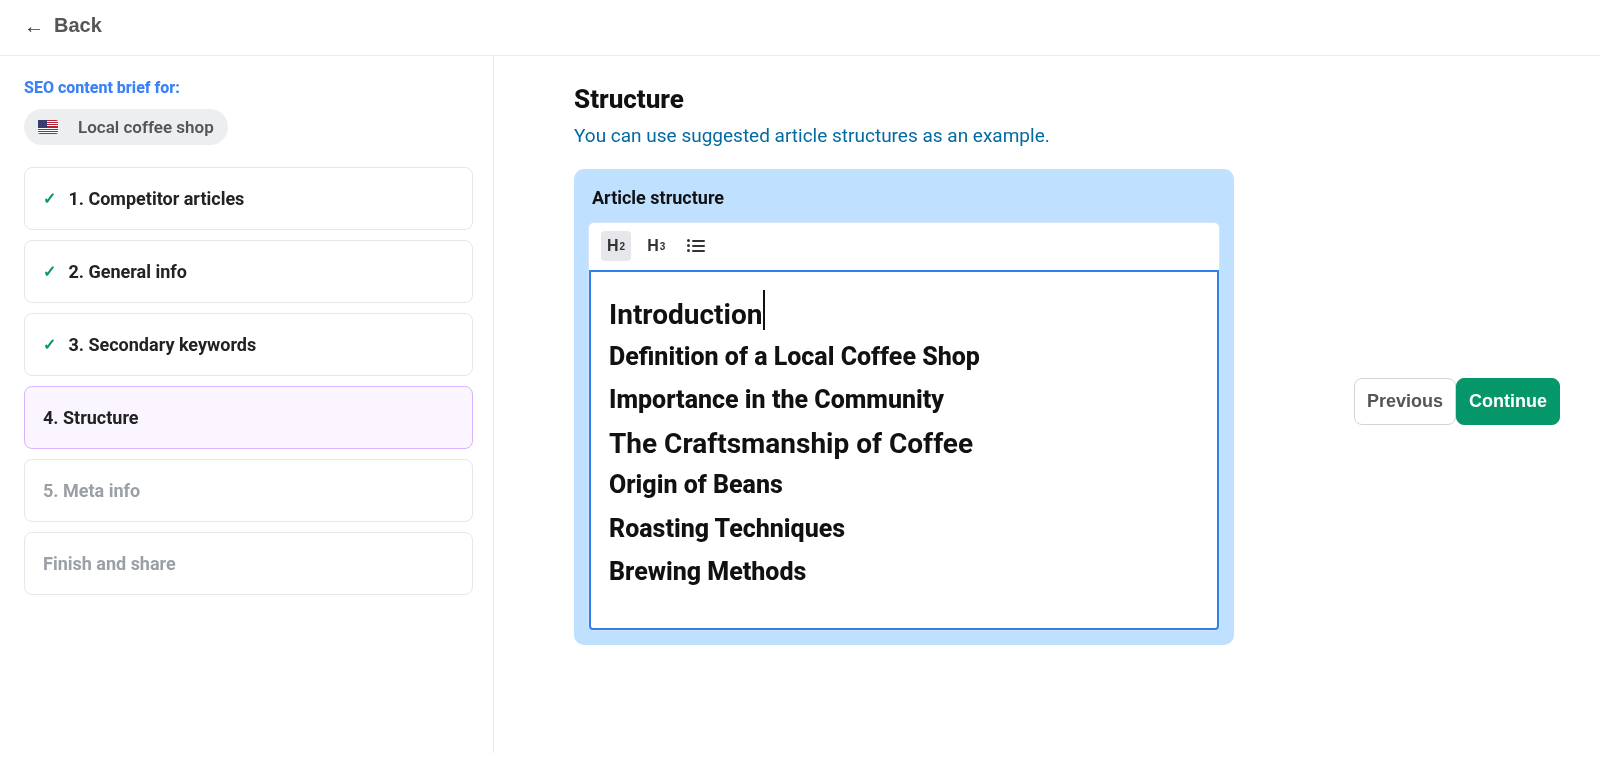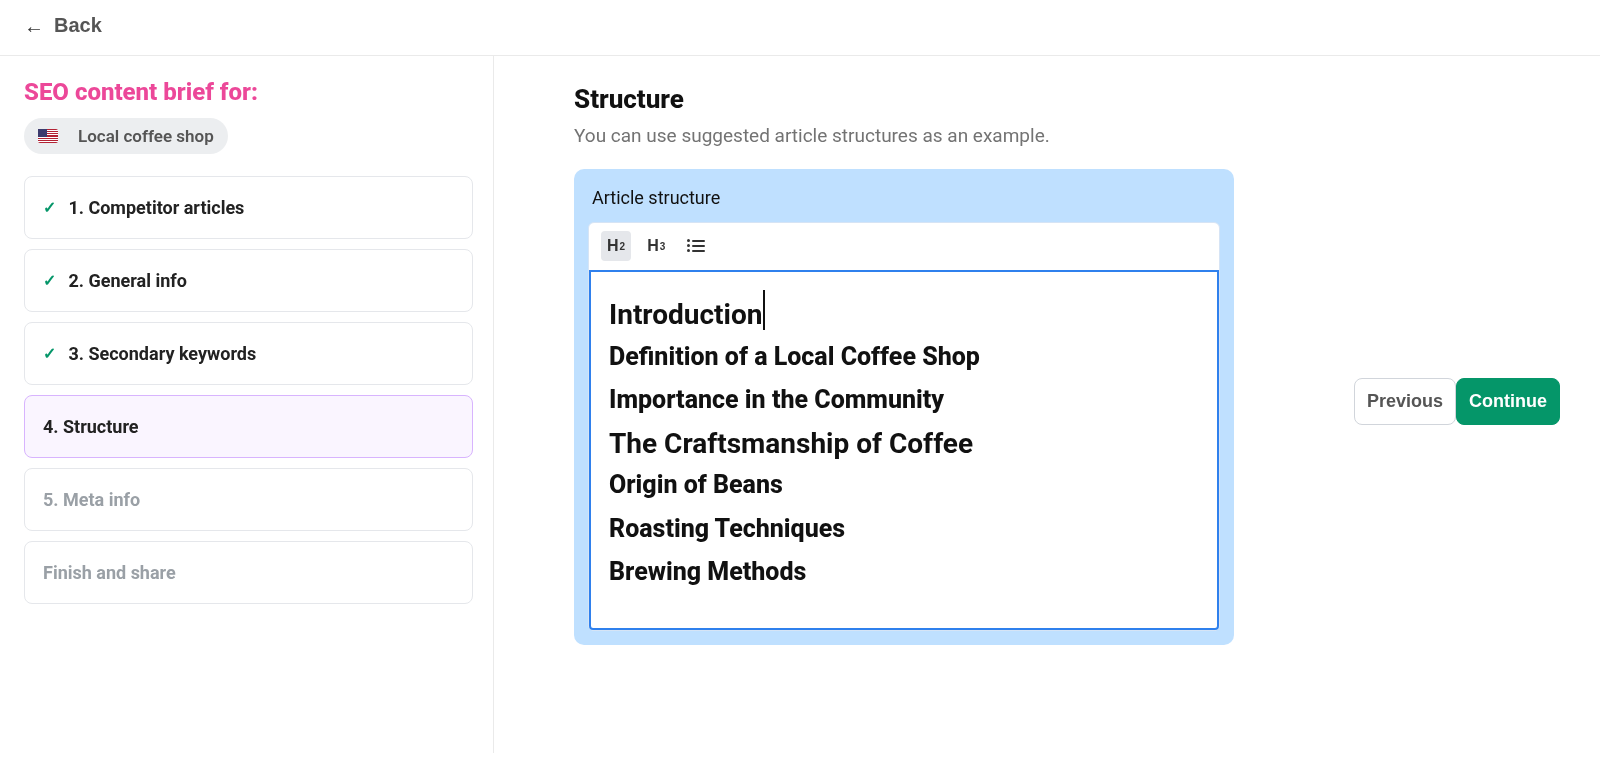--- a/index.html
+++ b/index.html
@@ -37,23 +37,23 @@
     height: calc(100% - 64px);
     min-height: 0;
   }
   .sidebar {
     width: 494px;
     border-right: 1px solid #eaeaea;
     padding: 22px 20px 20px 24px;
     overflow-y: auto;
   }
   .sidebar-title {
-    font-size: 24px;
+    font-size: 16px;
     font-weight: 800;
-    color: #ec4899;
+    color: #3b82f6;
     margin-bottom: 12px;
   }
   .keyword-chip {
     display: inline-flex;
     align-items: center;
     gap: 20px;
     background: #eceef0;
     color: #555;
     padding: 8px 14px;
     border-radius: 999px;
@@ -118,31 +118,31 @@
     flex: 1;
     min-height: 0;
   }
   .page-title {
     font-size: 26px;
     font-weight: 800;
     margin-bottom: 10px;
   }
   .page-sub {
     font-size: 19px;
-    color: #737373;
+    color: #0369a1;
     margin-bottom: 22px;
   }
   .structure-card {
     background: #bfe0ff;
     border-radius: 10px;
     padding: 0 14px 14px 14px;
   }
   .structure-card-title {
     font-size: 18px;
-    font-weight: 400;
+    font-weight: 700;
     padding: 18px 4px 14px 4px;
   }
   .editor-panel {
     background: #fff;
     border: 1px solid #d6e4f5;
     border-radius: 6px;
   }
   .toolbar {
     display: flex;
     align-items: center;

